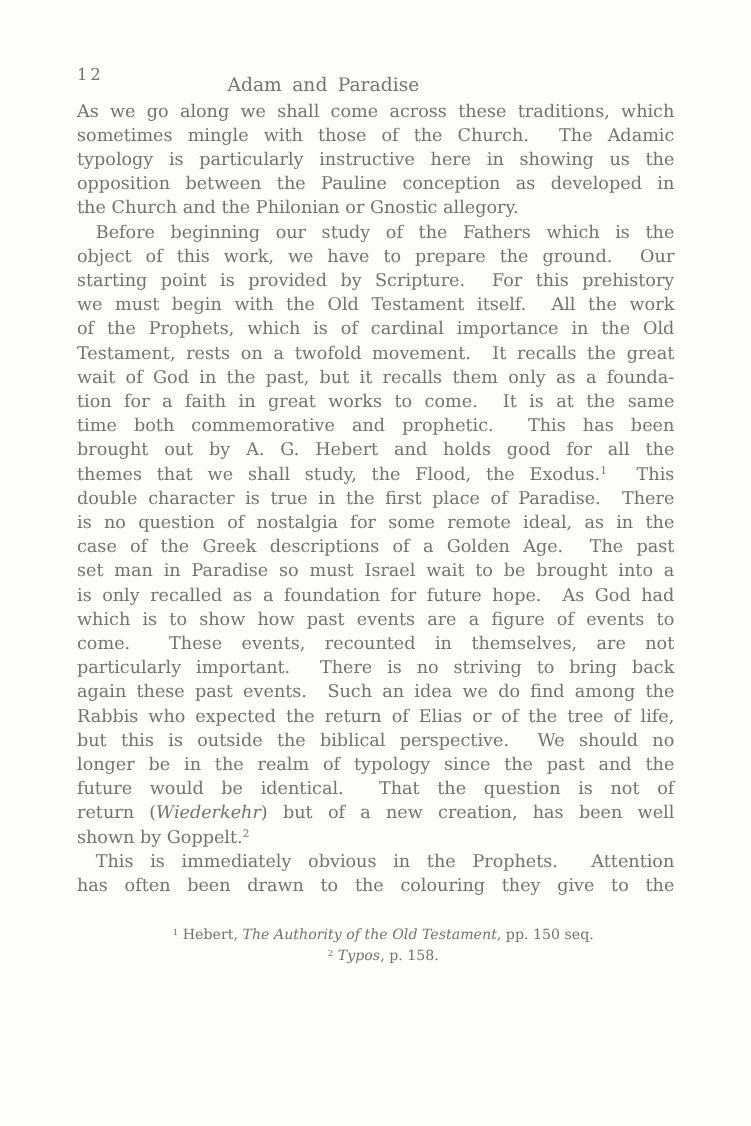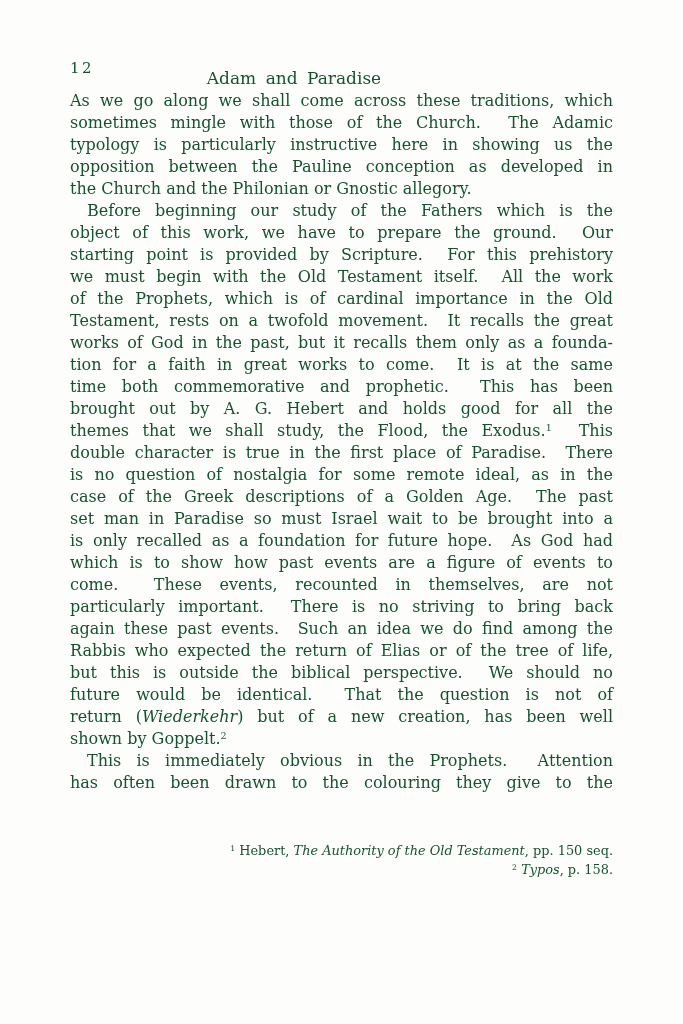--- a/index.html
+++ b/index.html
@@ -71,62 +71,63 @@
   .footnotes {
     position: absolute;
     top: 841px;
     left: 70px;
     width: 543px;
     font-size: 12.9px;
     line-height: 19px;
   }
   .fn {
     text-indent: 14px;
-    text-align: right;
+    text-align: center;
   }
 </style>
 </head>
 <body>
 
-<div class="page" style="background: rgb(253, 253, 252); color: #14532d;">
+<div class="page" style="background: rgb(253, 253, 252); color: #737373;">
   <div class="header">
     <span class="pagenum">12</span>
     <span class="runtitle">Adam and Paradise</span>
   </div>
   <div class="textblock">
       <div>
         <div class="line"><span>As we go along we shall come across these traditions, which</span></div>
         <div class="line"><span>sometimes mingle with those of the Church.&nbsp; The Adamic</span></div>
         <div class="line"><span>typology is particularly instructive here in showing us the</span></div>
         <div class="line"><span>opposition between the Pauline conception as developed in</span></div>
         <div class="line last"><span>the Church and the Philonian or Gnostic allegory.</span></div>
       </div>
       <div>
         <div class="line indent"><span>Before beginning our study of the Fathers which is the</span></div>
         <div class="line"><span>object of this work, we have to prepare the ground.&nbsp; Our</span></div>
         <div class="line"><span>starting point is provided by Scripture.&nbsp; For this prehistory</span></div>
         <div class="line"><span>we must begin with the Old Testament itself.&nbsp; All the work</span></div>
         <div class="line"><span>of the Prophets, which is of cardinal importance in the Old</span></div>
         <div class="line"><span>Testament, rests on a twofold movement.&nbsp; It recalls the great</span></div>
-        <div class="line"><span>works of God in the past, but it recalls them only as a founda-</span></div>
+        <div class="line"><span>wait of God in the past, but it recalls them only as a founda-</span></div>
         <div class="line"><span>tion for a faith in great works to come.&nbsp; It is at the same</span></div>
         <div class="line"><span>time both commemorative and prophetic.&nbsp; This has been</span></div>
         <div class="line"><span>brought out by A. G. Hebert and holds good for all the</span></div>
         <div class="line"><span>themes that we shall study, the Flood, the Exodus.</span><sup class="fnmark">1</sup><span>&nbsp; This</span></div>
         <div class="line"><span>double character is true in the first place of Paradise.&nbsp; There</span></div>
         <div class="line"><span>is no question of nostalgia for some remote ideal, as in the</span></div>
         <div class="line"><span>case of the Greek descriptions of a Golden Age.&nbsp; The past</span></div>
         <div class="line"><span>set man in Paradise so must Israel wait to be brought into a</span></div>
         <div class="line"><span>is only recalled as a foundation for future hope.&nbsp; As God had</span></div>
         <div class="line"><span>which is to show how past events are a figure of events to</span></div>
         <div class="line"><span>come.&nbsp; These events, recounted in themselves, are not</span></div>
         <div class="line"><span>particularly important.&nbsp; There is no striving to bring back</span></div>
         <div class="line"><span>again these past events.&nbsp; Such an idea we do find among the</span></div>
         <div class="line"><span>Rabbis who expected the return of Elias or of the tree of life,</span></div>
         <div class="line"><span>but this is outside the biblical perspective.&nbsp; We should no</span></div>
+        <div class="line"><span>longer be in the realm of typology since the past and the</span></div>
         <div class="line"><span>future would be identical.&nbsp; That the question is not of</span></div>
         <div class="line"><span>return (</span><span class="it">Wiederkehr</span><span>) but of a new creation, has been well</span></div>
         <div class="line last"><span>shown by Goppelt.</span><sup class="fnmark">2</sup></div>
       </div>
       <div>
         <div class="line indent"><span>This is immediately obvious in the Prophets.&nbsp; Attention</span></div>
         <div class="line"><span>has often been drawn to the colouring they give to the</span></div>
       </div>
     </div>
   <div class="footnotes">

